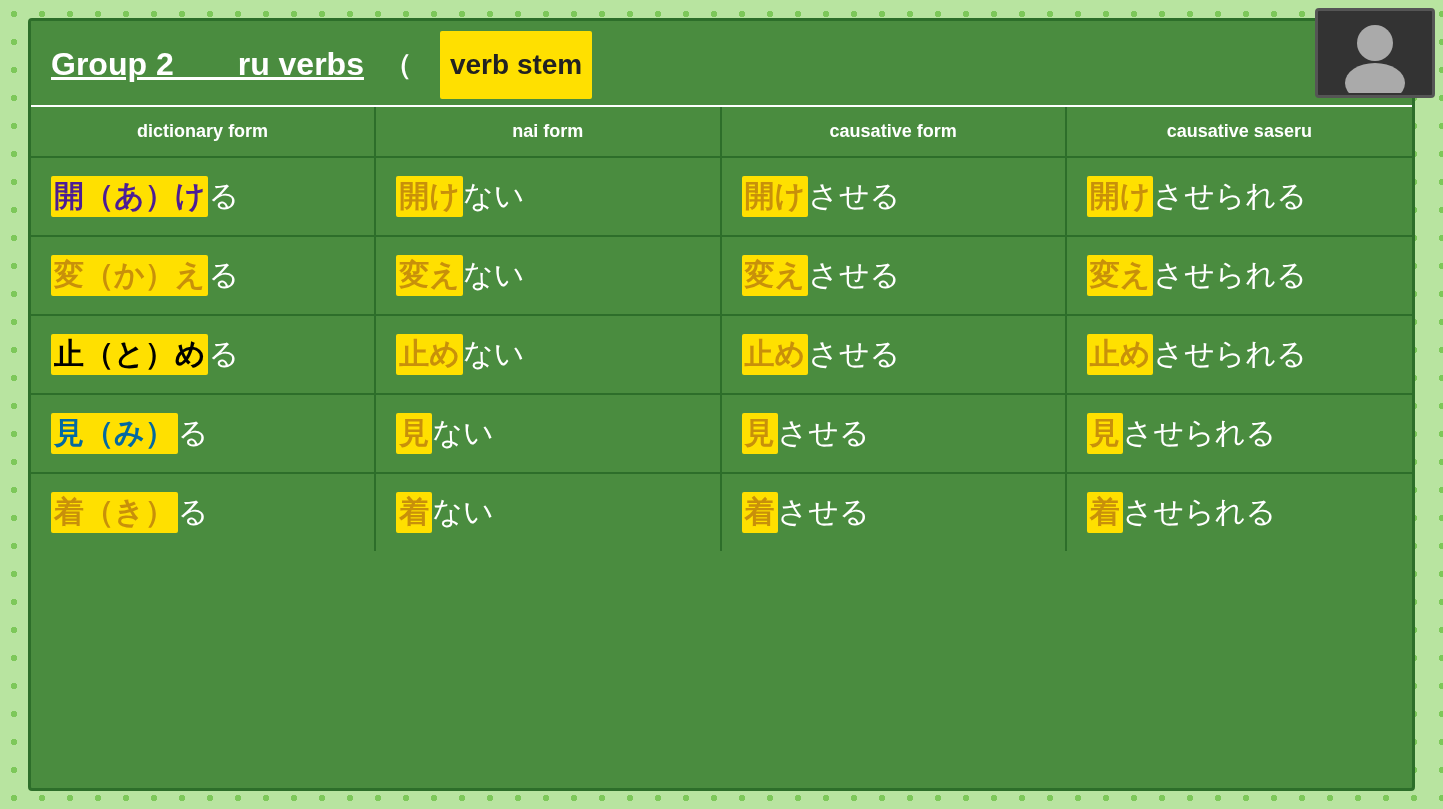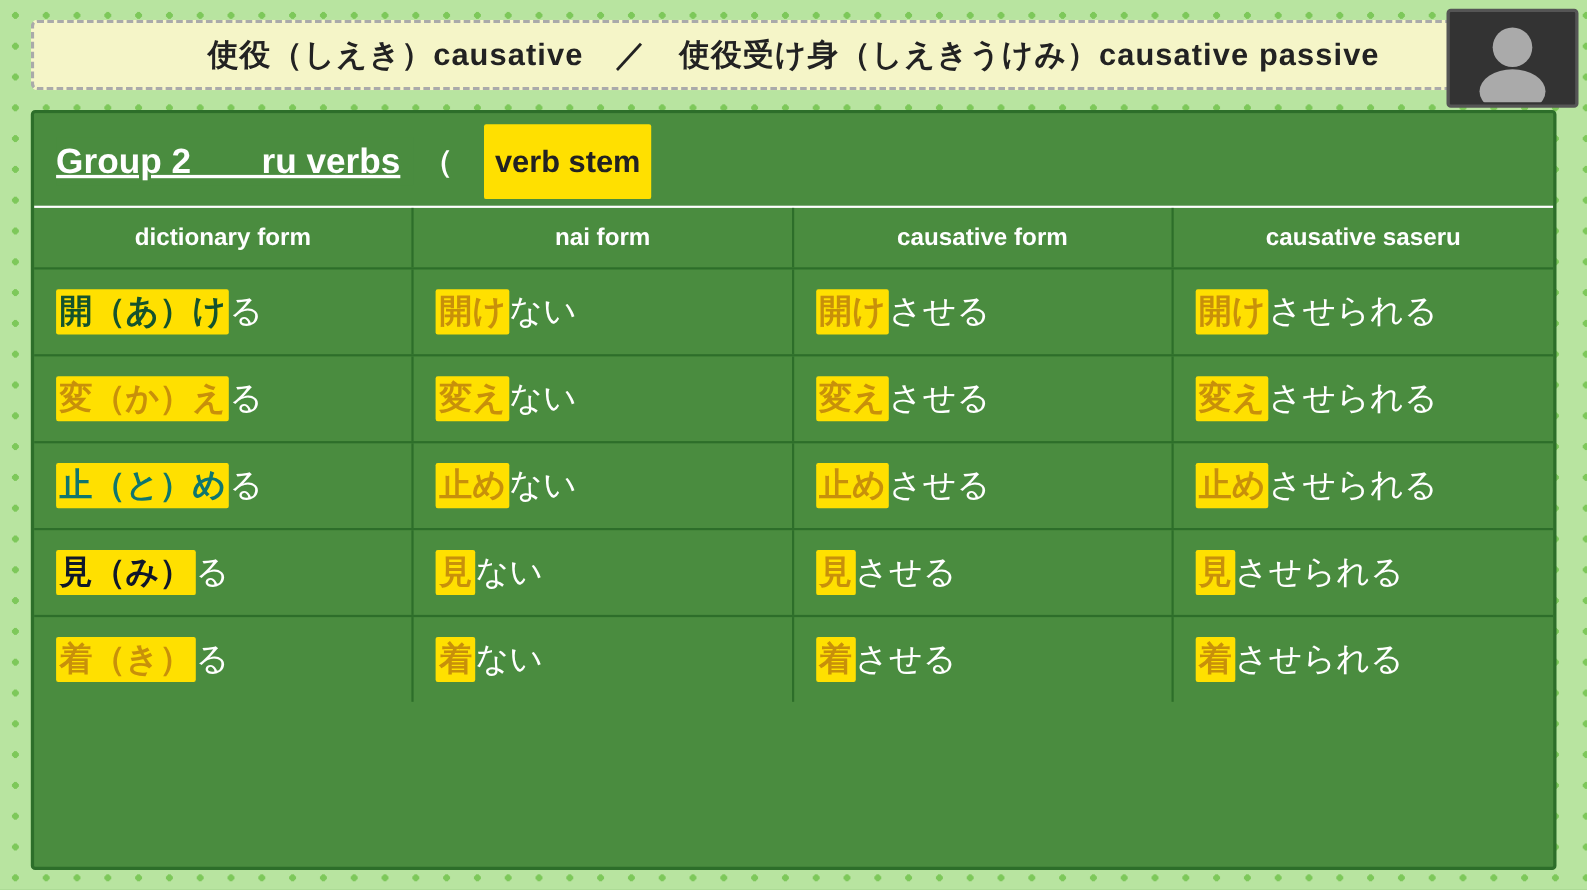--- a/index.html
+++ b/index.html
@@ -96,21 +96,21 @@
     
     .col-headers {
       display: grid;
       grid-template-columns: 1fr 1fr 1fr 1fr;
       border-bottom: 2px solid #2d6e2a;
     }
 
     .col-header {
       padding: 14px 10px;
       text-align: center;
-      font-size: 22px;
+      font-size: 18px;
       font-weight: bold;
       color: #fff;
       border-right: 2px solid #2d6e2a;
     }
     .col-header:last-child { border-right: none; }
 
     
     .data-row {
       display: grid;
       grid-template-columns: 1fr 1fr 1fr 1fr;
@@ -160,43 +160,40 @@
 
 <div class="camera-overlay">
   <svg width="80" height="80" viewBox="0 0 80 80">
     <circle cx="40" cy="30" r="18" fill="#aaa"></circle>
     <ellipse cx="40" cy="70" rx="30" ry="20" fill="#aaa"></ellipse>
   </svg>
 </div>
 
 <div class="main-container">
 
-  <div class="title-bar">
-    <span>使役（しえき）causative　／　使役受け身（しえきうけみ）causative passive</span>
-  </div>
 
   <div class="table-container">
 
     <div class="header-row">
       <span class="group-label">Group 2　　ru verbs</span>
       <span class="header-suffix">（</span>
       <span class="verb-stem-box">verb stem</span>
     </div>
 
     <div class="col-headers">
       <div class="col-header">dictionary form</div>
       <div class="col-header">nai form</div>
       <div class="col-header">causative form</div>
       <div class="col-header">causative saseru</div>
     </div>
 
     <div id="data-rows">
         <div class="data-row">
           <div class="cell">
-            <span class="highlight" style="color: #14532d; font-weight: bold;">開（あ）け</span>
+            <span class="highlight" style="color: #4c1d95; font-weight: bold;">開（あ）け</span>
             <span>る</span>
           </div>
           <div class="cell">
             <span class="highlight" style="color: rgb(200, 144, 10); font-weight: bold;">開け</span>
             <span>ない</span>
           </div>
           <div class="cell">
             <span class="highlight" style="color: rgb(200, 144, 10); font-weight: bold;">開け</span>
             <span>させる</span>
           </div>
@@ -218,39 +215,39 @@
             <span class="highlight" style="color: rgb(200, 144, 10); font-weight: bold;">変え</span>
             <span>させる</span>
           </div>
           <div class="cell">
             <span class="highlight" style="color: rgb(200, 144, 10); font-weight: bold;">変え</span>
             <span>させられる</span>
           </div>
         </div>
         <div class="data-row">
           <div class="cell">
-            <span class="highlight" style="color: #0f766e; font-weight: bold; font-family: Liberation Mono, monospace;">止（と）め</span>
+            <span class="highlight" style="color: #000000; font-weight: bold; font-family: Liberation Mono, monospace;">止（と）め</span>
             <span>る</span>
           </div>
           <div class="cell">
             <span class="highlight" style="color: rgb(200, 144, 10); font-weight: bold;">止め</span>
             <span>ない</span>
           </div>
           <div class="cell">
             <span class="highlight" style="color: rgb(200, 144, 10); font-weight: bold;">止め</span>
             <span>させる</span>
           </div>
           <div class="cell">
             <span class="highlight" style="color: rgb(200, 144, 10); font-weight: bold;">止め</span>
             <span>させられる</span>
           </div>
         </div>
         <div class="data-row">
           <div class="cell">
-            <span class="highlight" style="color: #0f172a; font-weight: bold;">見（み）</span>
+            <span class="highlight" style="color: #0369a1; font-weight: bold;">見（み）</span>
             <span>る</span>
           </div>
           <div class="cell">
             <span class="highlight" style="color: rgb(200, 144, 10); font-weight: bold;">見</span>
             <span>ない</span>
           </div>
           <div class="cell">
             <span class="highlight" style="color: rgb(200, 144, 10); font-weight: bold;">見</span>
             <span>させる</span>
           </div>

